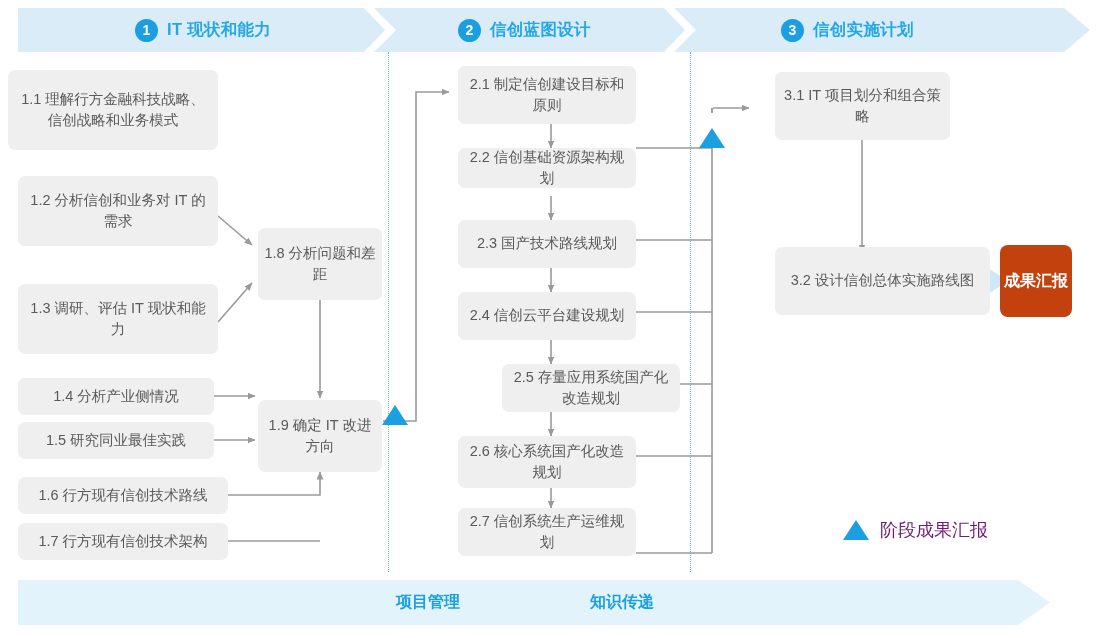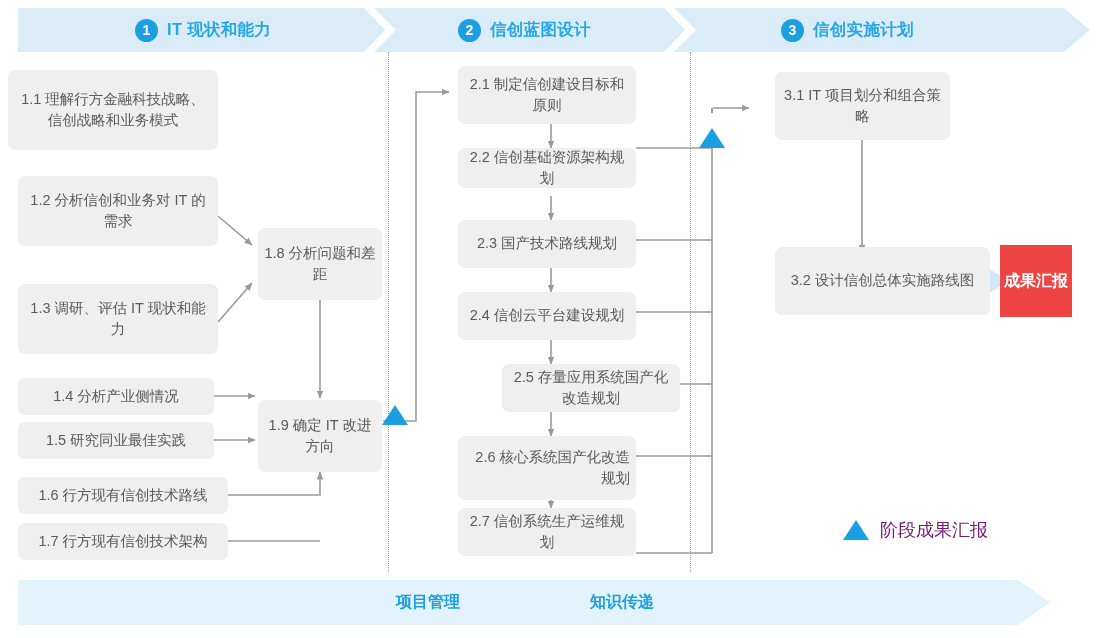--- a/index.html
+++ b/index.html
@@ -69,22 +69,22 @@
     border-left:16px solid transparent;
     border-right:16px solid transparent;
     border-bottom:25px solid #1b9fe0;
   }
   .tri.small{
     border-left-width:13px;border-right-width:13px;border-bottom-width:20px;
   }
   
   .badge{
     position:absolute;
-    background:#ef4444;
-    border-radius:0;
+    background:#c2410c;
+    border-radius:8px;
     color:#ffffff;
     font-weight:bold;
     font-size:16px;
     line-height:1.35;
     display:flex;align-items:center;justify-content:center;
     text-align:center;
   }
   
   .legend{
     position:absolute;
@@ -200,21 +200,21 @@
   <div class="box" style="left:18px; top:523px; width:210px; height:37px;">1.7 行方现有信创技术架构</div>
 
   <div class="box" style="left:258px; top:228px; width:124px; height:72px;">1.8 分析问题和差距</div>
   <div class="box" style="left:258px; top:400px; width:124px; height:72px;">1.9 确定 IT 改进方向</div>
 
   <div class="box" style="left:458px; top:66px;  width:178px; height:58px;">2.1 制定信创建设目标和原则</div>
   <div class="box" style="left:458px; top:148px; width:178px; height:40px;">2.2 信创基础资源架构规划</div>
   <div class="box" style="left:458px; top:220px; width:178px; height:48px;">2.3 国产技术路线规划</div>
   <div class="box" style="left:458px; top:292px; width:178px; height:48px;">2.4 信创云平台建设规划</div>
   <div class="box" style="left:458px; top:364px; width:178px; height:48px;margin-left:44px;">2.5 存量应用系统国产化改造规划</div>
-  <div class="box" style="left:458px; top:436px; width:178px; height:64px;text-align:right;">2.6 核心系统国产化改造规划</div>
+  <div class="box" style="left:458px; top:436px; width:178px; height:52px;">2.6 核心系统国产化改造规划</div>
   <div class="box" style="left:458px; top:508px; width:178px; height:48px;">2.7 信创系统生产运维规划</div>
 
   <div class="box" style="left:775px; top:72px;  width:175px; height:68px;">3.1 IT 项目划分和组合策略</div>
   <div class="box" style="left:775px; top:247px; width:215px; height:68px;">3.2 设计信创总体实施路线图</div>
 
   <div class="badge" style="left:1000px; top:245px; width:72px; height:72px;">成果汇报</div>
 
   <div class="tri small" style="left:382px; top:405px;"></div>
   <div class="tri small" style="left:699px; top:128px;"></div>
 

